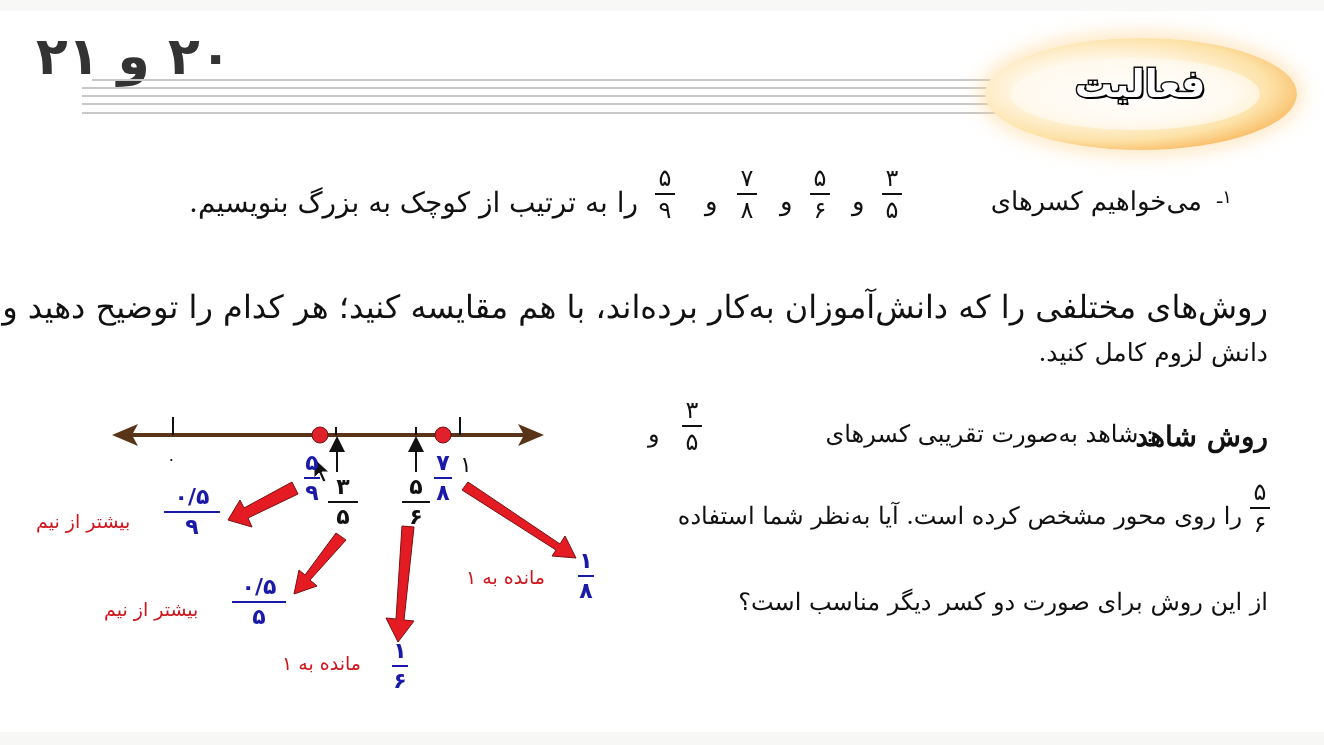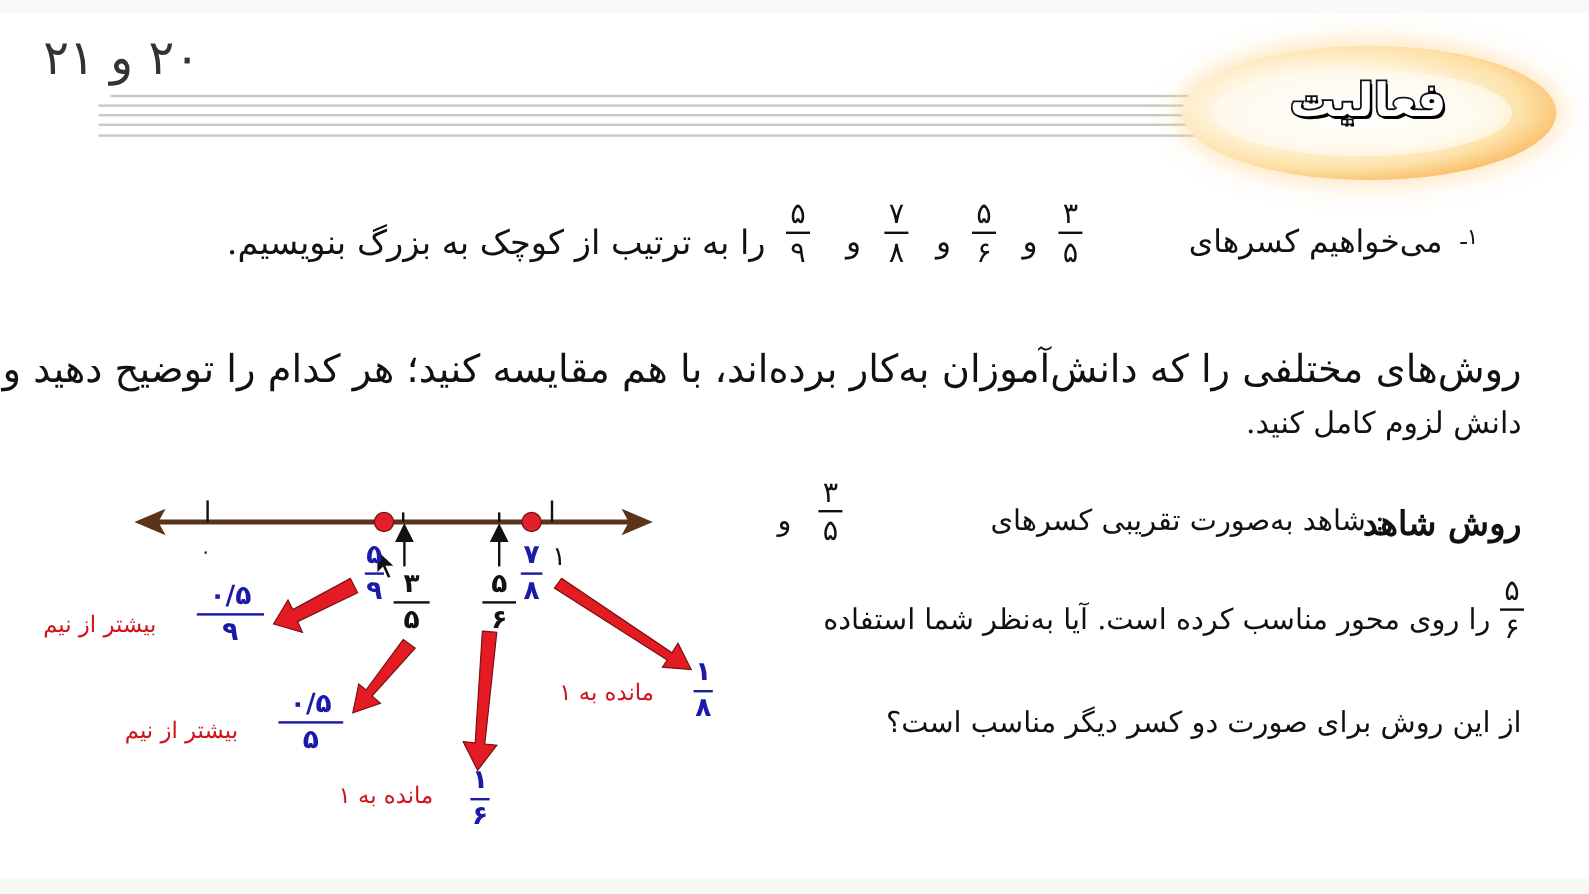--- a/index.html
+++ b/index.html
@@ -6,22 +6,22 @@
   body {
     width: 1324px; height: 745px; overflow: hidden; position: relative;
     background: #ffffff;
     font-family: "DejaVu Sans", sans-serif;
   }
   .top-strip { position: absolute; left: 0; top: 0; width: 1324px; height: 11px; background: #f8f8f7; }
   .bottom-strip { position: absolute; left: 0; top: 732px; width: 1324px; height: 13px; background: #f7f7f6; }
 
   .page-number {
     position: absolute; left: 36px; top: 26px;
-    font-family: "DejaVu Sans", sans-serif; font-weight: normal;
-    font-size: 40px; color: #333; direction: rtl; letter-spacing: 1px; text-align: right;
+    font-family: "DejaVu Sans", sans-serif; font-weight: bold;
+    font-size: 52px; color: #333; direction: rtl; letter-spacing: 1px; text-align: right;
   }
   .staff-line { position: absolute; height: 2px; background: #c8c8c8; }
 
   .badge-oval {
     position: absolute; left: 985px; top: 38px; width: 312px; height: 112px;
     border-radius: 50%;
     background: radial-gradient(ellipse at 40% 45%, #ffffff 0%, #fff6e4 35%, #fde2a8 60%, #f6a640 85%, #ec7f1c 100%);
     box-shadow: 0 0 18px 6px rgba(255, 214, 150, 0.55);
   }
   .badge-inner {
@@ -113,21 +113,21 @@
     <span class="bar" style="width:20px;"></span>
     <span class="den">۵</span>
 </div>
 <div class="line" style="left:648px; top:420px; font-size:24px;">و</div>
 
 <div class="frac" style="left:1250px; top:480px; font-size:24px; color:#111;">
   <span class="num">۵</span>
     <span class="bar" style="width:20px;"></span>
     <span class="den">۶</span>
 </div>
-<div class="line" style="right:82px; top:502px; font-size:24px;">را روی محور مناسب کرده است. آیا به‌نظر شما استفاده</div>
+<div class="line" style="right:82px; top:502px; font-size:24px;">را روی محور مشخص کرده است. آیا به‌نظر شما استفاده</div>
 <div class="line" style="right:56px; top:588px; font-size:24px;">از این روش برای صورت دو کسر دیگر مناسب است؟</div>
 
 <svg class="diagram" width="1324" height="745">
   <defs>
     <marker id="blackArrow" markerWidth="8" markerHeight="8" refX="4" refY="4" orient="auto">
       <path d="M0,0 L8,4 L0,8 Z" fill="#111"></path>
     </marker>
   </defs>
 
   <line x1="125" y1="435" x2="530" y2="435" stroke="#5a3418" stroke-width="4"></line>

